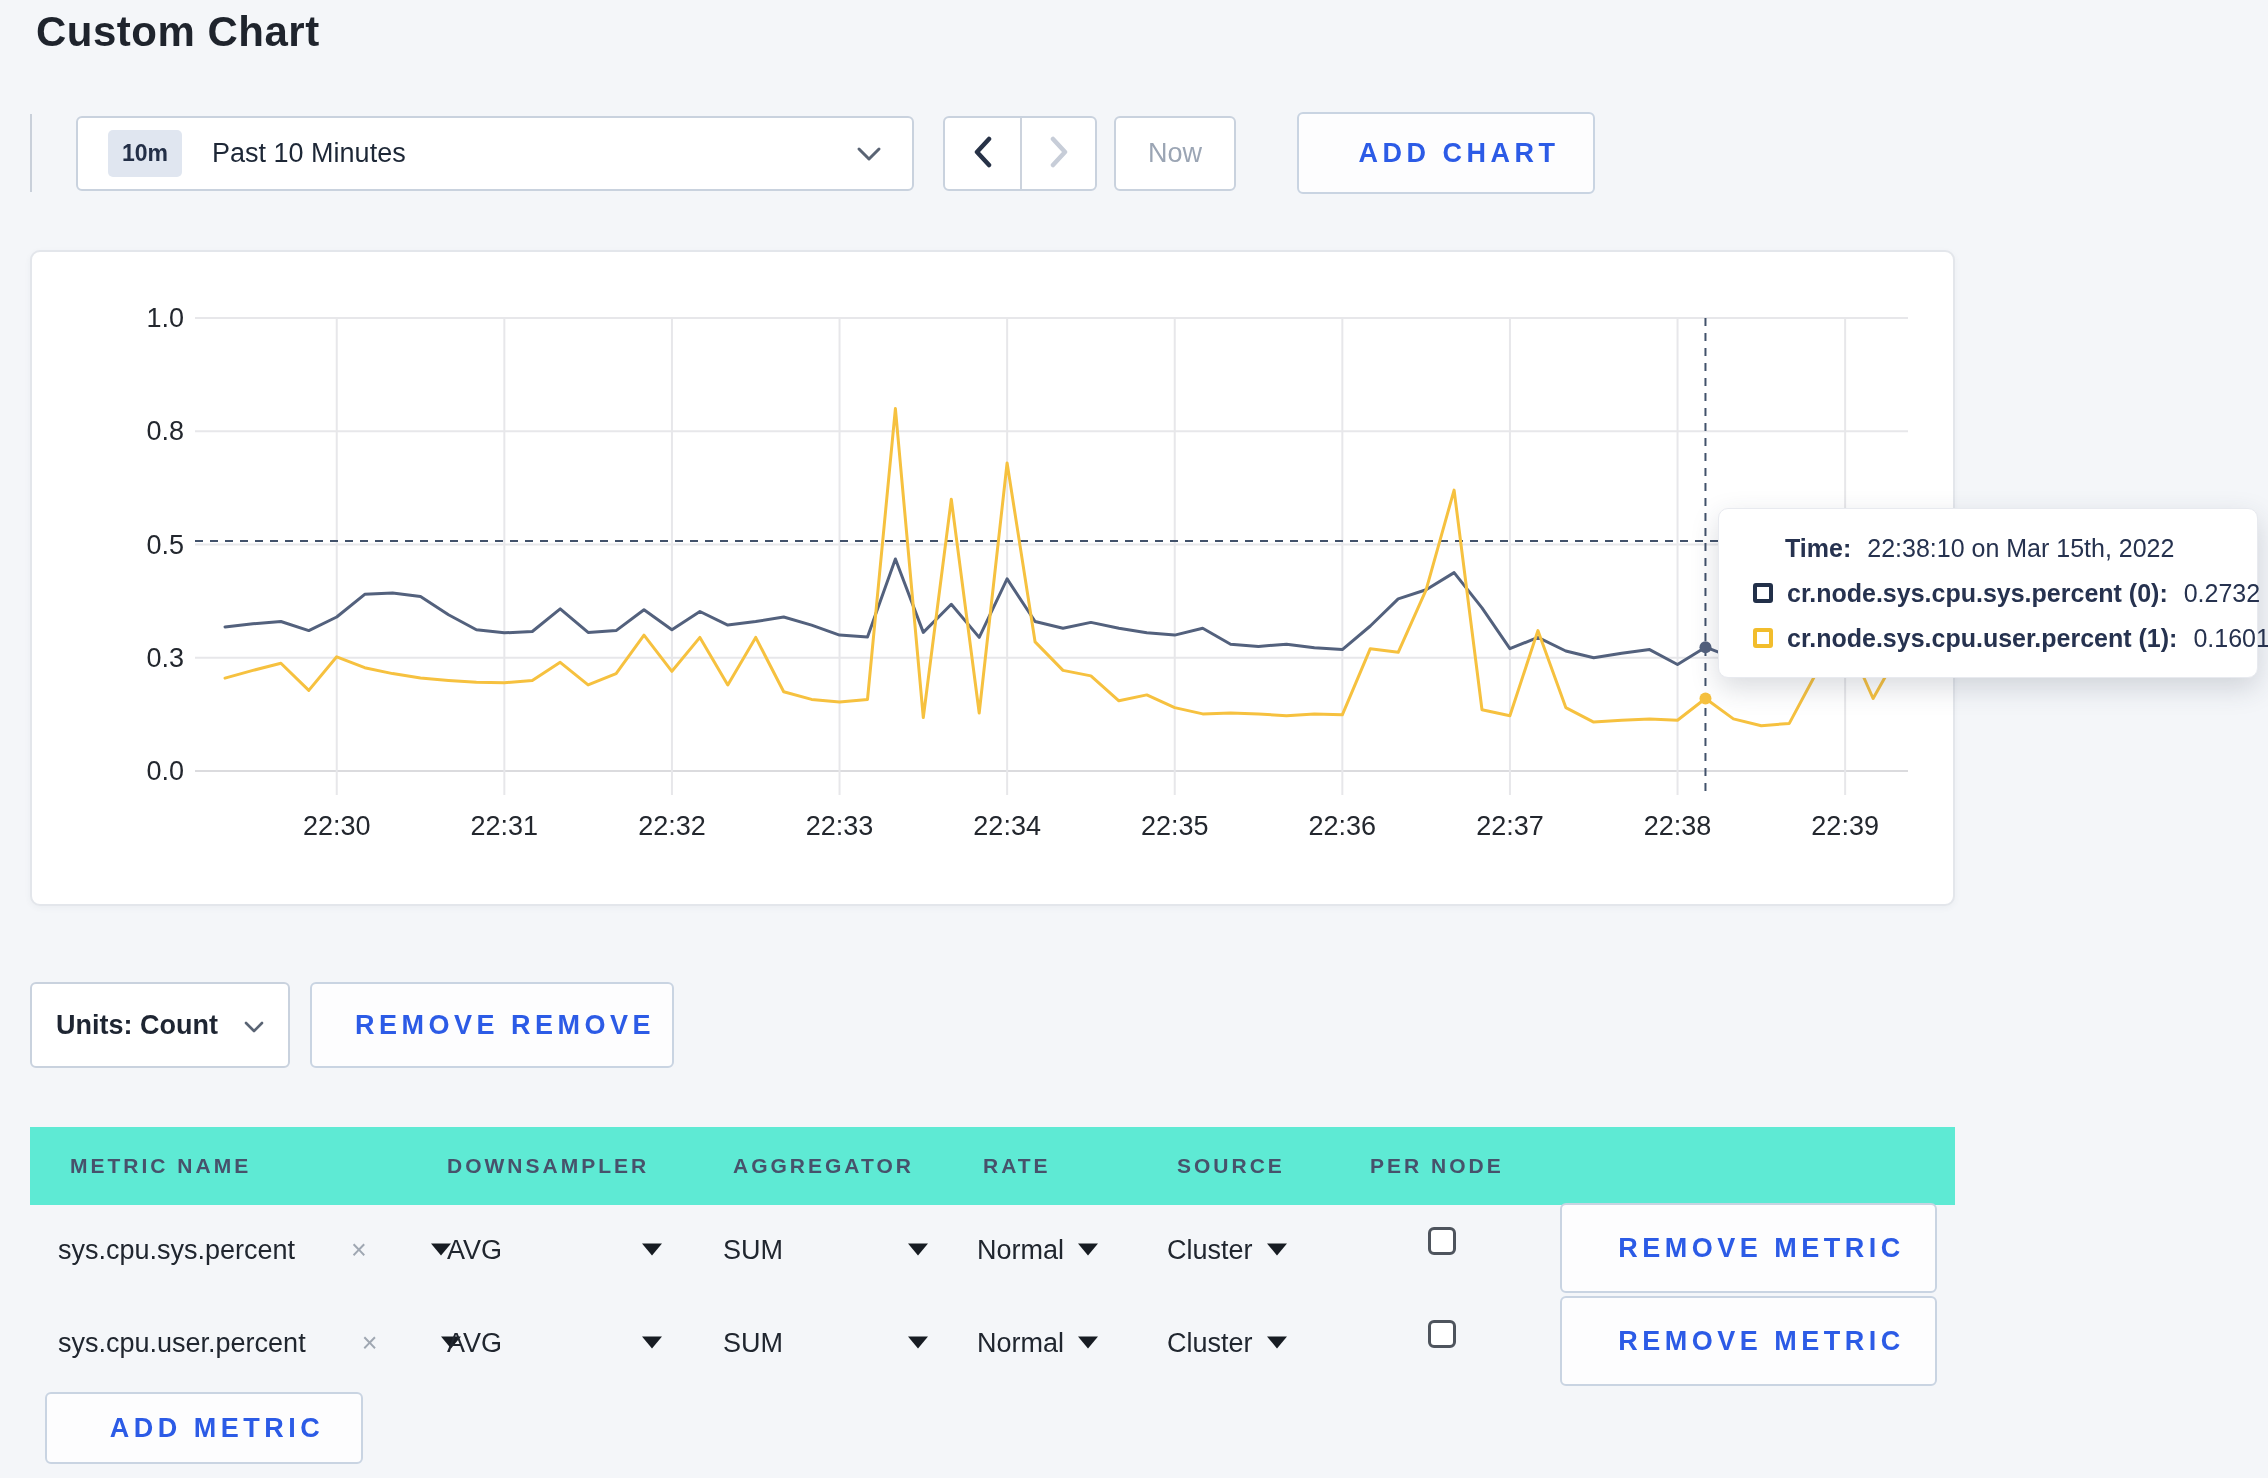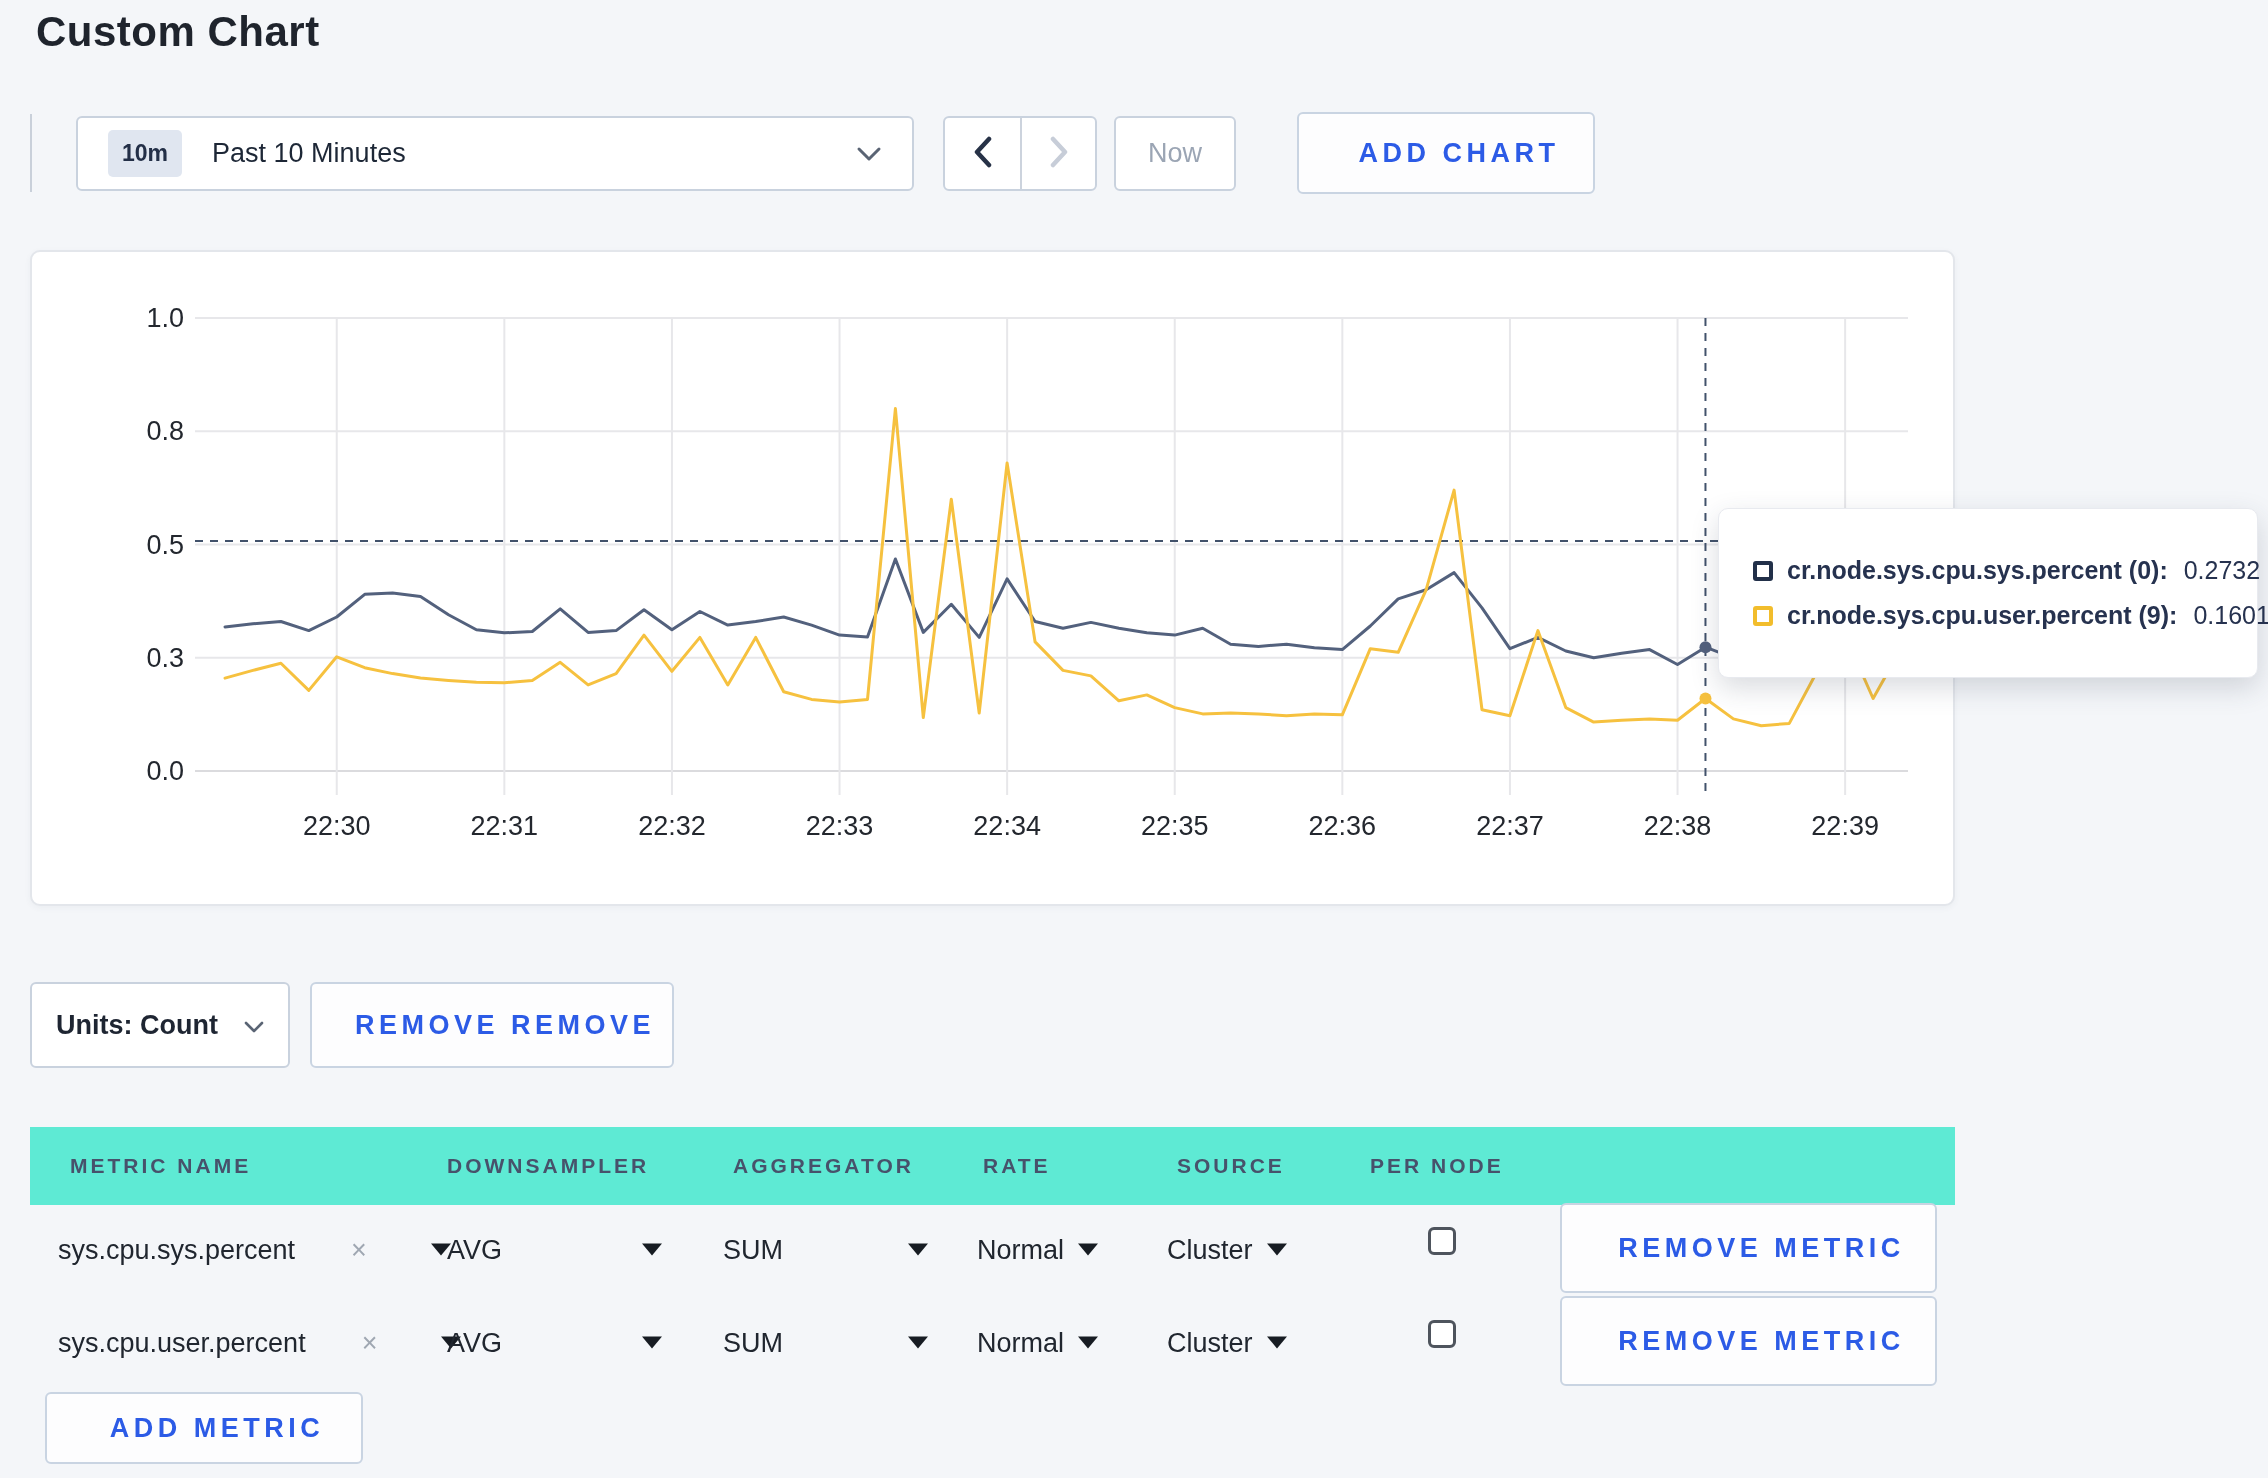--- a/index.html
+++ b/index.html
@@ -138,28 +138,32 @@
         <line x1="163" y1="288.876" x2="1876" y2="288.876" stroke="#42526b" stroke-width="2" stroke-dasharray="8 7"></line>
         <line x1="1673.4666666666667" y1="66" x2="1673.4666666666667" y2="543" stroke="#42526b" stroke-width="2" stroke-dasharray="8 7"></line>
         <polyline points="193.0,374.9 220.9,371.8 248.9,369.5 276.8,378.6 304.7,365.0 332.7,342.3 360.6,341.0 388.5,344.6 416.5,362.7 444.4,377.7 472.3,380.8 500.3,379.5 528.2,356.8 556.1,380.4 584.1,378.6 612.0,357.7 639.9,377.7 667.9,359.5 695.8,373.1 723.7,369.5 751.7,365.0 779.6,373.1 807.5,383.1 835.5,384.9 863.4,307.0 891.3,380.4 919.3,352.3 947.2,385.4 975.1,326.9 1003.1,369.5 1031.0,376.3 1058.9,370.4 1086.9,376.3 1114.8,380.8 1142.7,383.1 1170.7,376.3 1198.6,392.2 1226.5,394.4 1254.5,392.2 1282.4,395.8 1310.3,397.6 1338.3,374.0 1366.2,346.9 1394.1,337.8 1422.1,320.6 1450.0,355.9 1477.9,396.7 1505.9,385.4 1533.8,399.0 1561.7,405.8 1589.7,401.2 1617.6,397.6 1645.5,412.5 1673.5,395.2 1701.4,405.8 1729.3,400.3 1757.3,403.5 1785.2,405.8 1813.1,402.1 1841.1,404.8 1869.0,401.2" fill="none" stroke="#53617d" stroke-width="3" stroke-linejoin="round" stroke-linecap="round"></polyline>
         <polyline points="193.0,426.1 220.9,418.4 248.9,411.2 276.8,438.4 304.7,404.8 332.7,415.7 360.6,421.6 388.5,426.1 416.5,428.4 444.4,430.2 472.3,430.7 500.3,428.4 528.2,410.3 556.1,432.9 584.1,421.6 612.0,383.1 639.9,419.3 667.9,385.4 695.8,432.9 723.7,385.4 751.7,439.7 779.6,447.4 807.5,450.1 835.5,447.4 863.4,156.6 891.3,465.5 919.3,247.2 947.2,461.0 975.1,211.0 1003.1,389.9 1031.0,418.4 1058.9,423.9 1086.9,448.8 1114.8,442.9 1142.7,455.6 1170.7,461.9 1198.6,461.0 1226.5,461.9 1254.5,463.7 1282.4,461.9 1310.3,462.8 1338.3,396.7 1366.2,400.3 1394.1,337.8 1422.1,238.1 1450.0,457.8 1477.9,463.7 1505.9,378.6 1533.8,455.6 1561.7,470.1 1589.7,468.3 1617.6,466.9 1645.5,468.3 1673.5,446.5 1701.4,466.9 1729.3,473.7 1757.3,471.4 1785.2,419.3 1813.1,383.1 1841.1,446.5 1869.0,396.7" fill="none" stroke="#f6c13f" stroke-width="3" stroke-linejoin="round" stroke-linecap="round"></polyline>
         <circle cx="1673.4666666666667" cy="395.2404" r="6" fill="#53617d"></circle>
         <circle cx="1673.4666666666667" cy="446.4747" r="6" fill="#f6c13f"></circle>
       </svg>
   </div>
 
   <div class="abs chart-tooltip">
+    <div class="tt-row tt-time-row">
+      <span class="tt-label">Time:</span>
+      <span class="tt-value">22:38:10 on Mar 15th, 2022</span>
+    </div>
     <div class="tt-row">
       <span class="tt-square" style="border-color: rgb(34, 48, 73);"></span>
       <span class="tt-label">cr.node.sys.cpu.sys.percent (0):</span>
       <span class="tt-value">0.2732</span>
     </div>
     <div class="tt-row">
       <span class="tt-square" style="border-color: rgb(242, 189, 44);"></span>
-      <span class="tt-label">cr.node.sys.cpu.user.percent (9):</span>
+      <span class="tt-label">cr.node.sys.cpu.user.percent (1):</span>
       <span class="tt-value">0.1601</span>
     </div>
   </div>
 
   <div class="abs control units-btn">
     <span>Units: Count</span>
     <span>
       <svg width="20" height="14" viewBox="0 0 20 14">
           <polyline points="2,3 10,11 18,3" fill="none" stroke="#5a6474" stroke-width="2.6" stroke-linecap="round" stroke-linejoin="round"></polyline>
         </svg>

